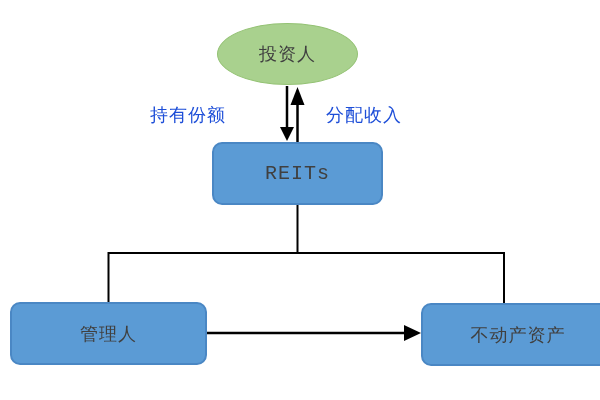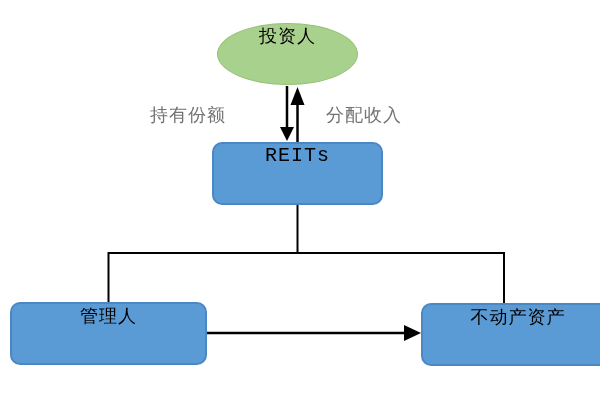--- a/index.html
+++ b/index.html
@@ -18,23 +18,24 @@
   .connector-layer {
     position: absolute;
     left: 0;
     top: 0;
     width: 600px;
     height: 400px;
   }
   .node {
     position: absolute;
     display: flex;
+    align-items: center;
     justify-content: center;
     box-sizing: border-box;
-    color: #000000;
+    color: #404040;
     font-size: 18px;
     letter-spacing: 1px;
   }
   .node-ellipse {
     left: 217px;
     top: 23px;
     width: 141px;
     height: 62px;
     background: #a9d18e;
     border: 1px solid #94c274;
@@ -61,21 +62,21 @@
     height: 63px;
   }
   .node-realestate {
     left: 421px;
     top: 303px;
     width: 194px;
     height: 63px;
   }
   .edge-label {
     position: absolute;
-    color: #737373;
+    color: #1d4ed8;
     font-size: 18px;
     letter-spacing: 1px;
     white-space: nowrap;
     line-height: 22px;
   }
   .label-hold {
     left: 150px;
     top: 104px;
   }
   .label-income {

